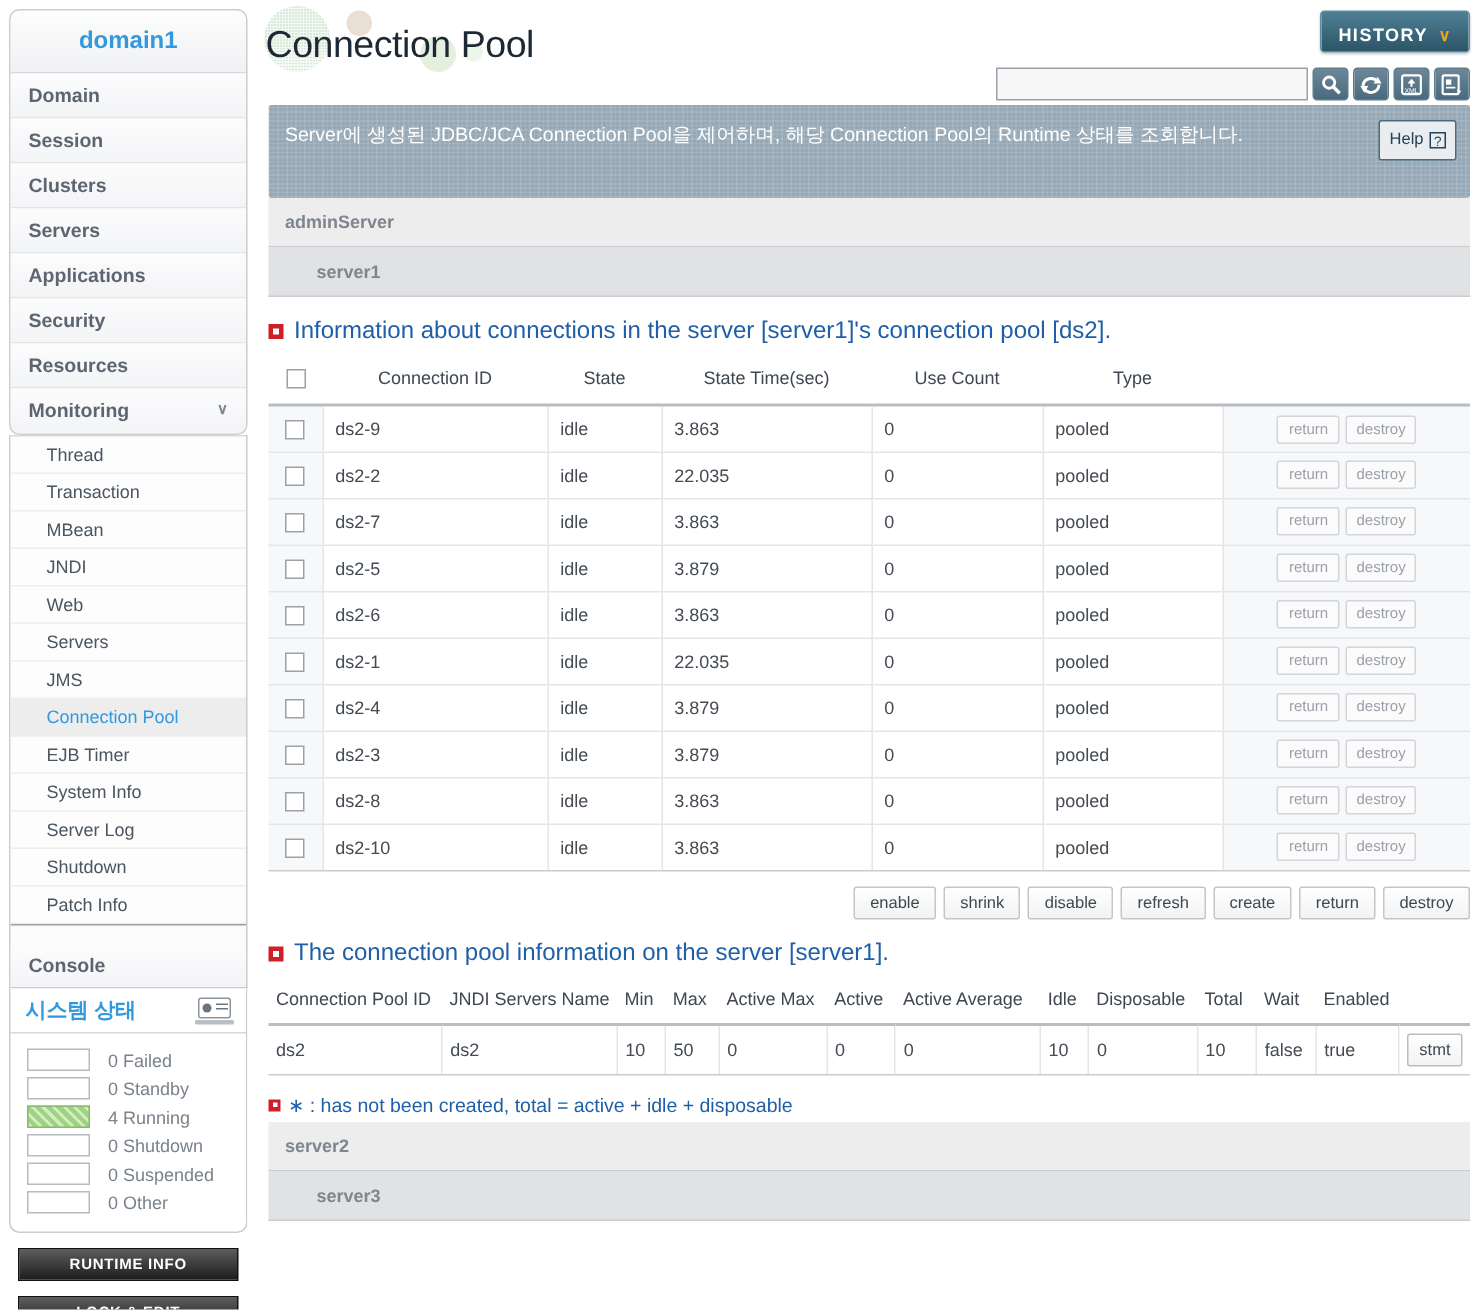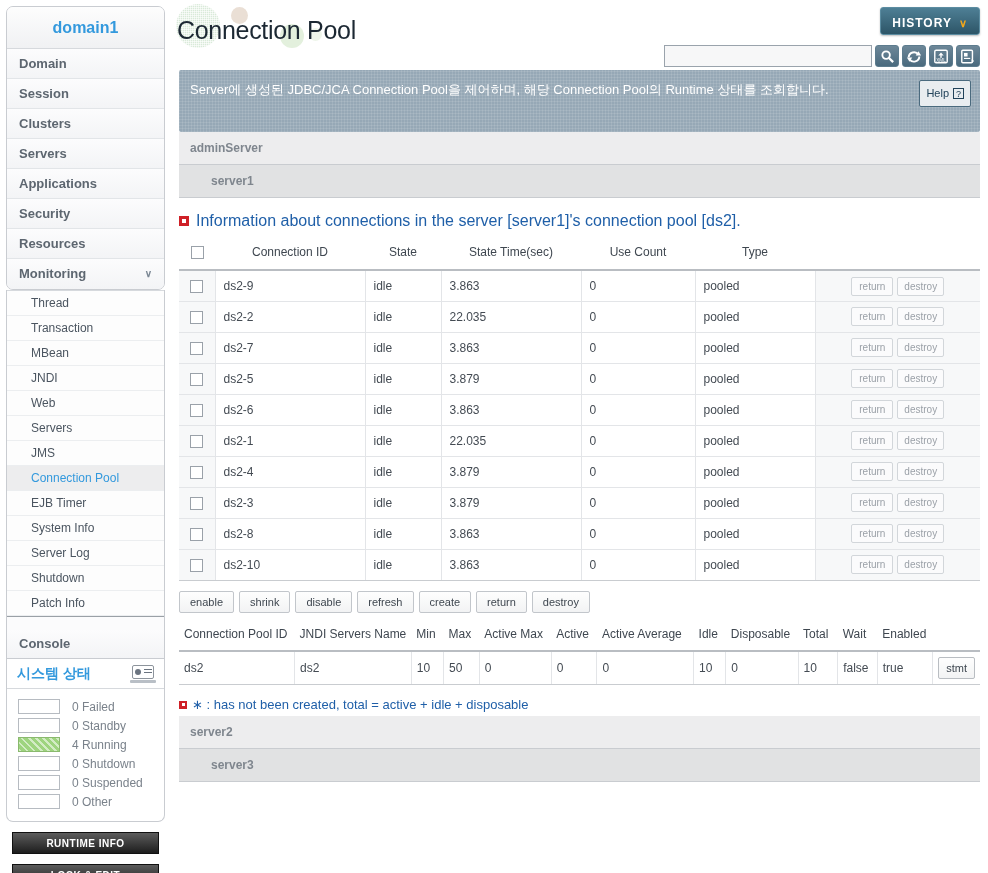--- a/index.html
+++ b/index.html
@@ -215,21 +215,21 @@
     display: inline-block; vertical-align: middle; cursor: pointer;
   }
   td.actions { background: #f7f8f9; text-align: center; padding: 0; }
   .mini-btn {
     display: inline-block; min-width: 42px; padding: 3px 6px; margin: 0 2px;
     font-size: 10px; color: #9ba1a8; background: #fbfbfc;
     border: 1px solid #d2d6da; border-radius: 2px; cursor: pointer;
   }
 
   .btn-row {
-    margin: 10px 8px 0 8px; display: flex; justify-content: flex-start; gap: 5px;
+    margin: 10px 8px 0 8px; display: flex; justify-content: flex-end; gap: 5px;
   }
   .btn {
     padding: 4px 10px; font-size: 11px; color: #3f4750;
     background: linear-gradient(#fefefe, #f2f3f4);
     border: 1px solid #c2c6cb; border-radius: 2px; cursor: pointer;
   }
 
   table.grid2 { margin: 6px 8px 0 8px; width: 801px; border-collapse: collapse; }
   table.grid2 th {
     font-size: 12px; font-weight: normal; color: #3f4750;
@@ -513,20 +513,24 @@
     <div class="btn-row" id="conn-toolbar">
         <div class="btn">enable</div>
         <div class="btn">shrink</div>
         <div class="btn">disable</div>
         <div class="btn">refresh</div>
         <div class="btn">create</div>
         <div class="btn">return</div>
         <div class="btn">destroy</div>
       </div>
 
+    <div class="sec-head">
+      <span class="sq"></span>
+      <span>The connection pool information on the server [server1].</span>
+    </div>
 
     <table class="grid2">
       <thead>
           <tr id="pool-head">
             <th style="width: 120px;">Connection Pool ID</th>
             <th style="width: 115px;">JNDI Servers Name</th>
             <th style="width: 38px;">Min</th>
             <th style="width: 42px;">Max</th>
             <th style="width: 78px;">Active Max</th>
             <th style="width: 52px;">Active</th>

